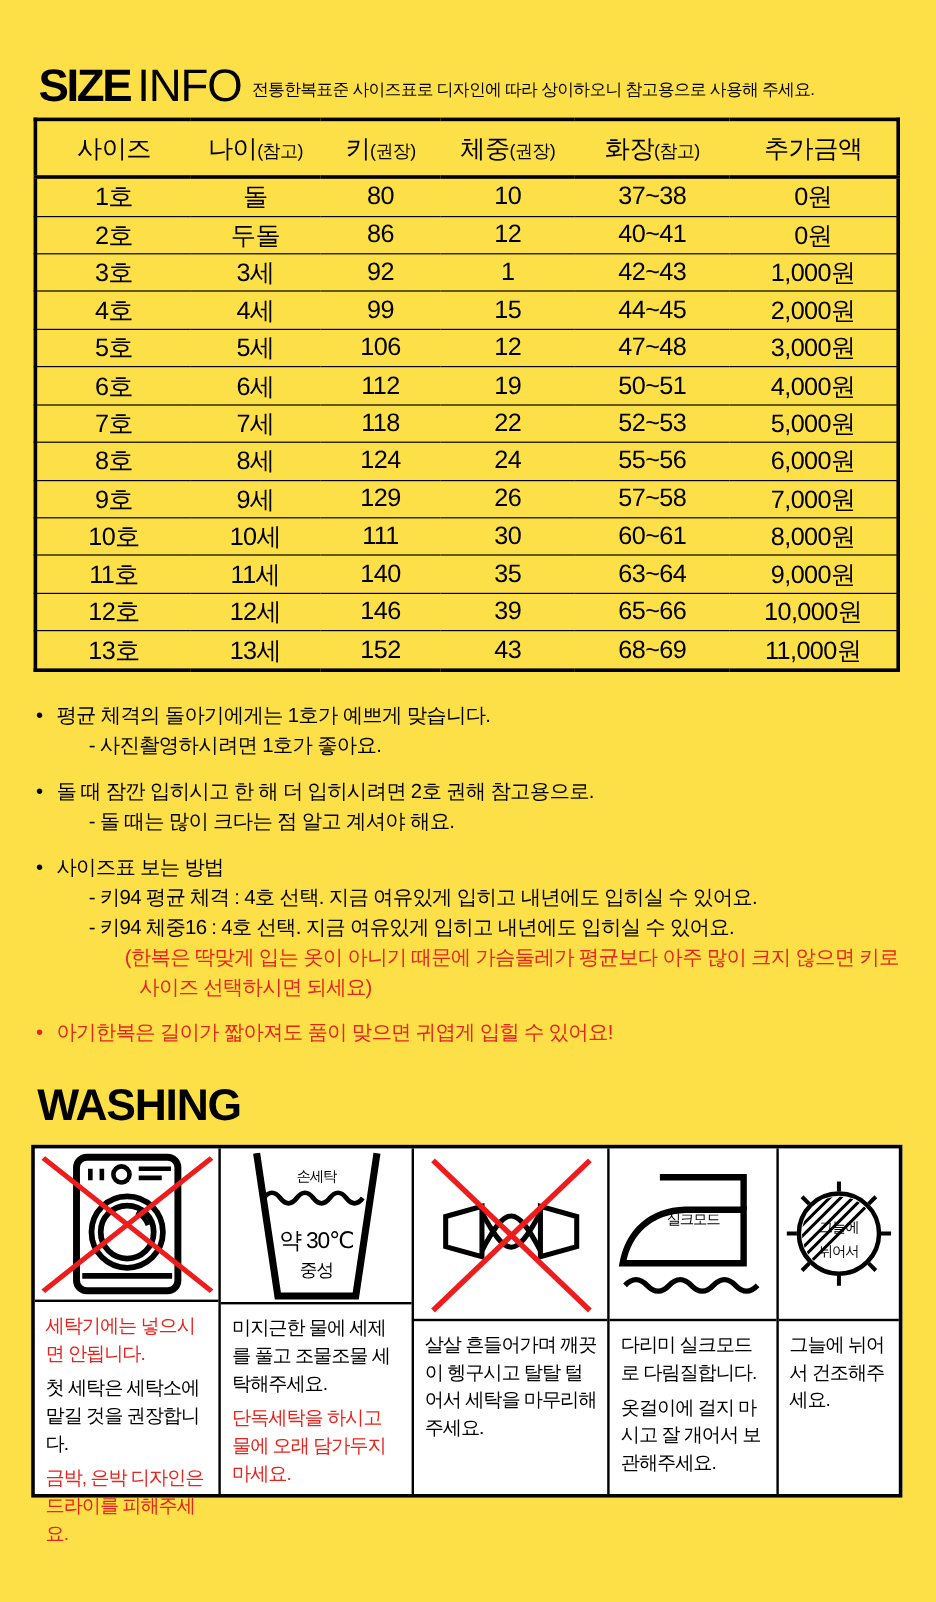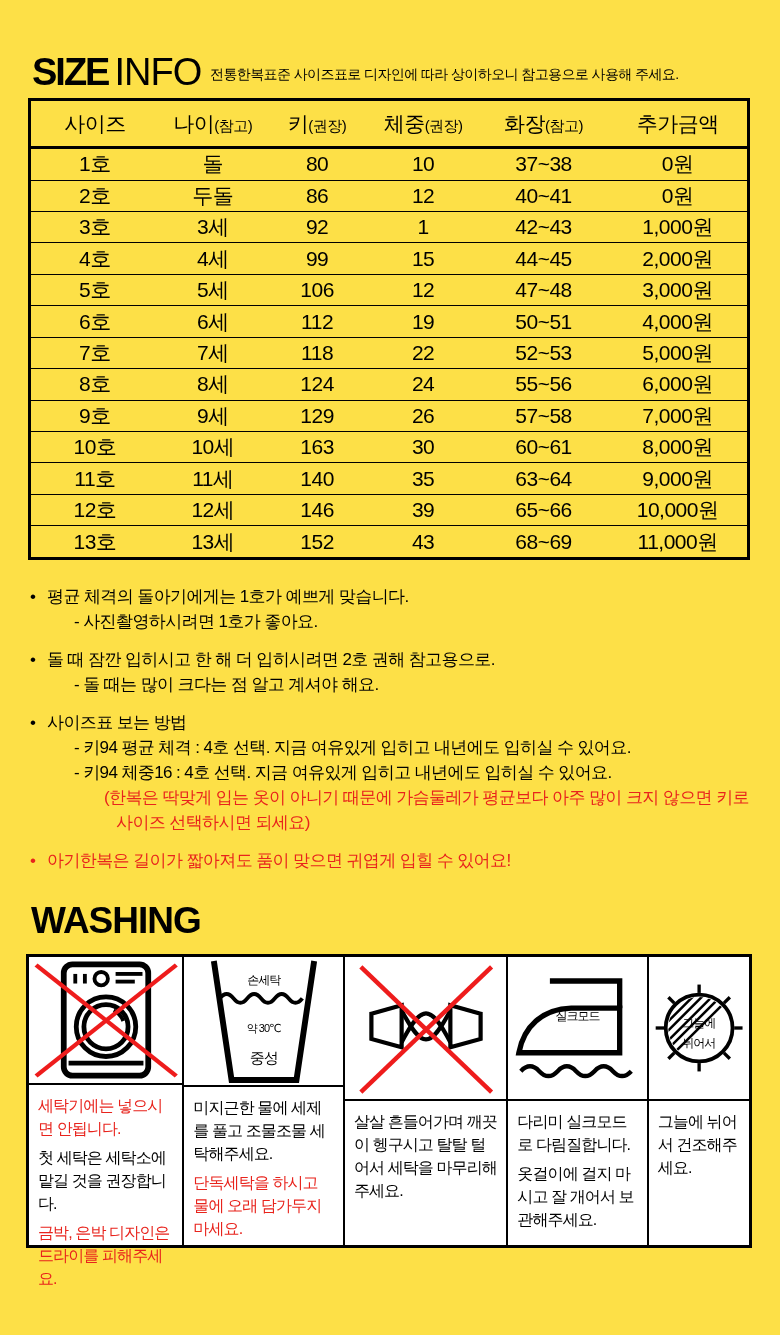--- a/index.html
+++ b/index.html
@@ -151,21 +151,21 @@
           <td>9호</td>
           <td>9세</td>
           <td>129</td>
           <td>26</td>
           <td>57~58</td>
           <td>7,000원</td>
         </tr>
         <tr>
           <td>10호</td>
           <td>10세</td>
-          <td>163</td>
+          <td>111</td>
           <td>30</td>
           <td>60~61</td>
           <td>8,000원</td>
         </tr>
         <tr>
           <td>11호</td>
           <td>11세</td>
           <td>140</td>
           <td>35</td>
           <td>63~64</td>
@@ -254,21 +254,21 @@
     </div>
 
     <div class="wash-col w2">
       <div class="wash-icon-box">
         <svg width="118" height="128" viewBox="0 0 120 130">
           <path d="M9,4 L27,125 L93,125 L111,4" fill="none" stroke="#000" stroke-width="6"></path>
           <path d="M15,42 q7,-9 14,0 t14,0 t14,0 t14,0 t14,0 t14,0" fill="none" stroke="#000" stroke-width="4"></path>
         </svg>
         <div class="icon-label-layer">
           <div class="icon-label" style="top:15px;">손세탁</div>
-          <div class="icon-label" style="top:64px;font-size:11px;">약 30℃</div>
+          <div class="icon-label" style="top:64px;font-size:19px;">약 30℃</div>
           <div class="icon-label" style="top:92px;font-size:15px;">중성</div>
         </div>
       </div>
       <div class="wash-text-box">
           <p>미지근한 물에 세제를 풀고 조물조물 세탁해주세요.</p>
           <p class="red">단독세탁을 하시고 물에 오래 담가두지 마세요.</p>
         </div>
     </div>
 
     <div class="wash-col w3">

